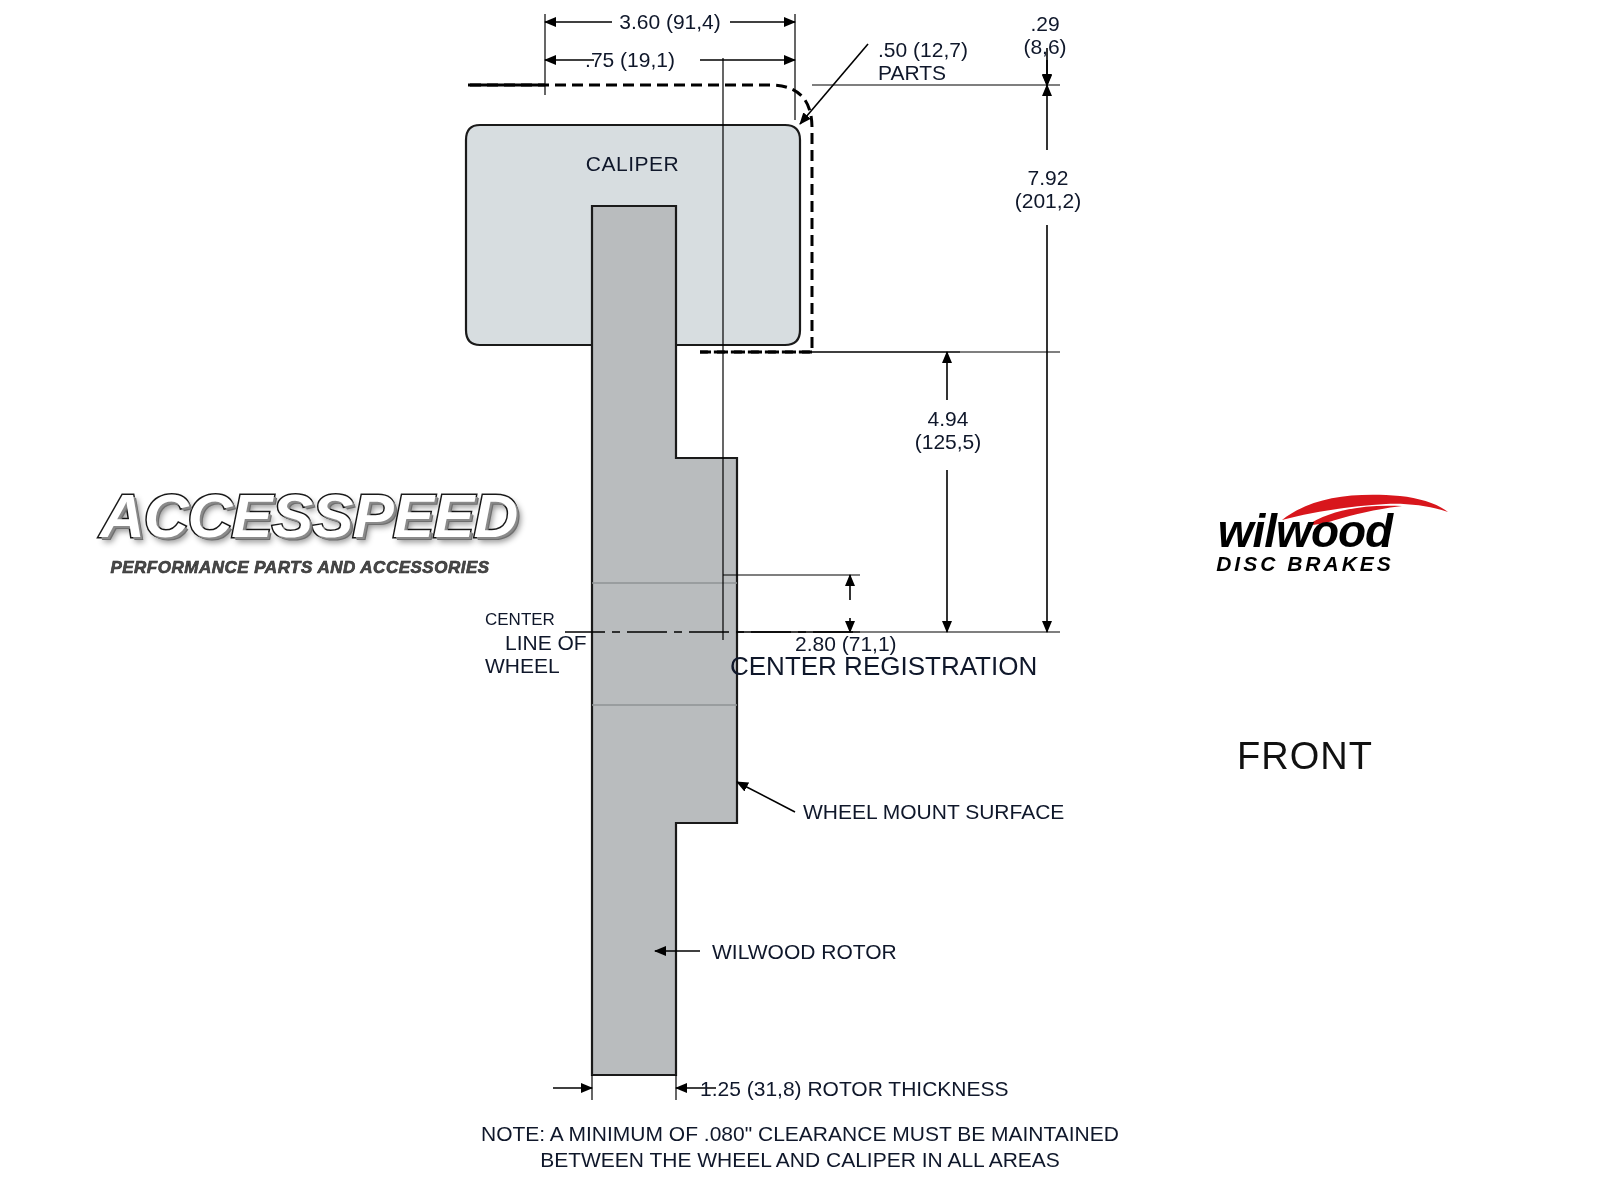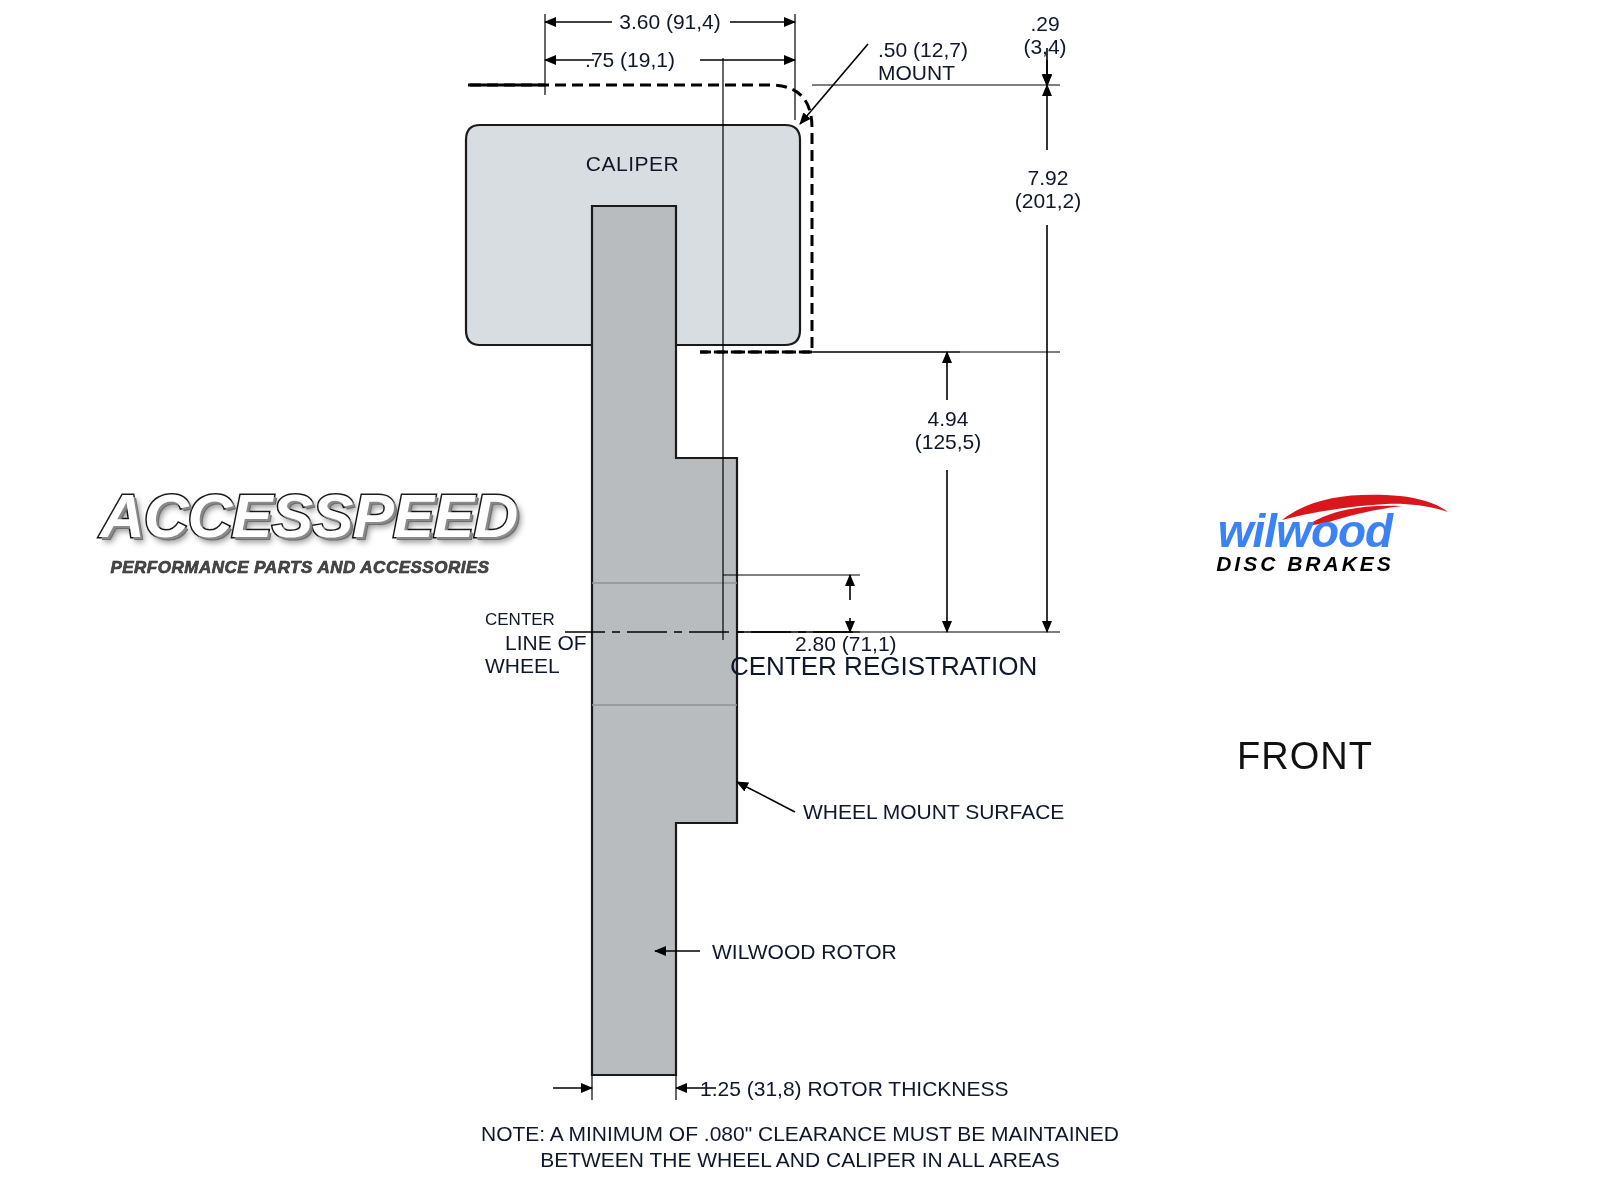--- a/index.html
+++ b/index.html
@@ -98,21 +98,21 @@
     position: absolute;
     left: 0;
     top: 14px;
     width: 290px;
     text-align: center;
     font-family: "Liberation Sans", sans-serif;
     font-weight: bold;
     font-style: italic;
     font-size: 46px;
     letter-spacing: -1px;
-    color: #3b82f6;
+    color: #000000;
   }
   #wilwood-logo .ww-sub {
     position: absolute;
     left: 0;
     top: 62px;
     width: 290px;
     text-align: center;
     font-family: "Liberation Sans", sans-serif;
     font-weight: bold;
     font-style: italic;
@@ -243,24 +243,24 @@
 
       <path d="M 700,951 L 655,951" marker-end="url(#arrR)"></path>
     </g>
   </svg>
 
   <div class="lbl c" style="left:560px; top:10px; width:220px; font-size:21px;">3.60 (91,4)</div>
 
   <div class="lbl c" style="left:555px; top:48px; width:150px; font-size:21px;">.75 (19,1)</div>
 
   <div class="lbl" style="left:878px; top:38px; font-size:21px;">.50 (12,7)</div>
-  <div class="lbl" style="left:878px; top:61px; font-size:21px;">MOUNT</div>
+  <div class="lbl" style="left:878px; top:61px; font-size:21px;">PARTS</div>
 
   <div class="lbl c" style="left:1000px; top:12px; width:90px; font-size:21px;">.29</div>
-  <div class="lbl c" style="left:1000px; top:35px; width:90px; font-size:21px;">(3,4)</div>
+  <div class="lbl c" style="left:1000px; top:35px; width:90px; font-size:21px;">(8,6)</div>
 
   <div class="lbl c" style="left:1000px; top:166px; width:96px; font-size:21px;">7.92</div>
   <div class="lbl c" style="left:1000px; top:189px; width:96px; font-size:21px;">(201,2)</div>
 
   <div class="lbl c" style="left:898px; top:407px; width:100px; font-size:21px;">4.94</div>
   <div class="lbl c" style="left:898px; top:430px; width:100px; font-size:21px;">(125,5)</div>
 
   <div class="lbl" style="left:795px; top:632px; font-size:21px;">2.80 (71,1)</div>
 
   <div class="lbl" style="left:730px; top:655px; font-size:26px;">CENTER REGISTRATION</div>

